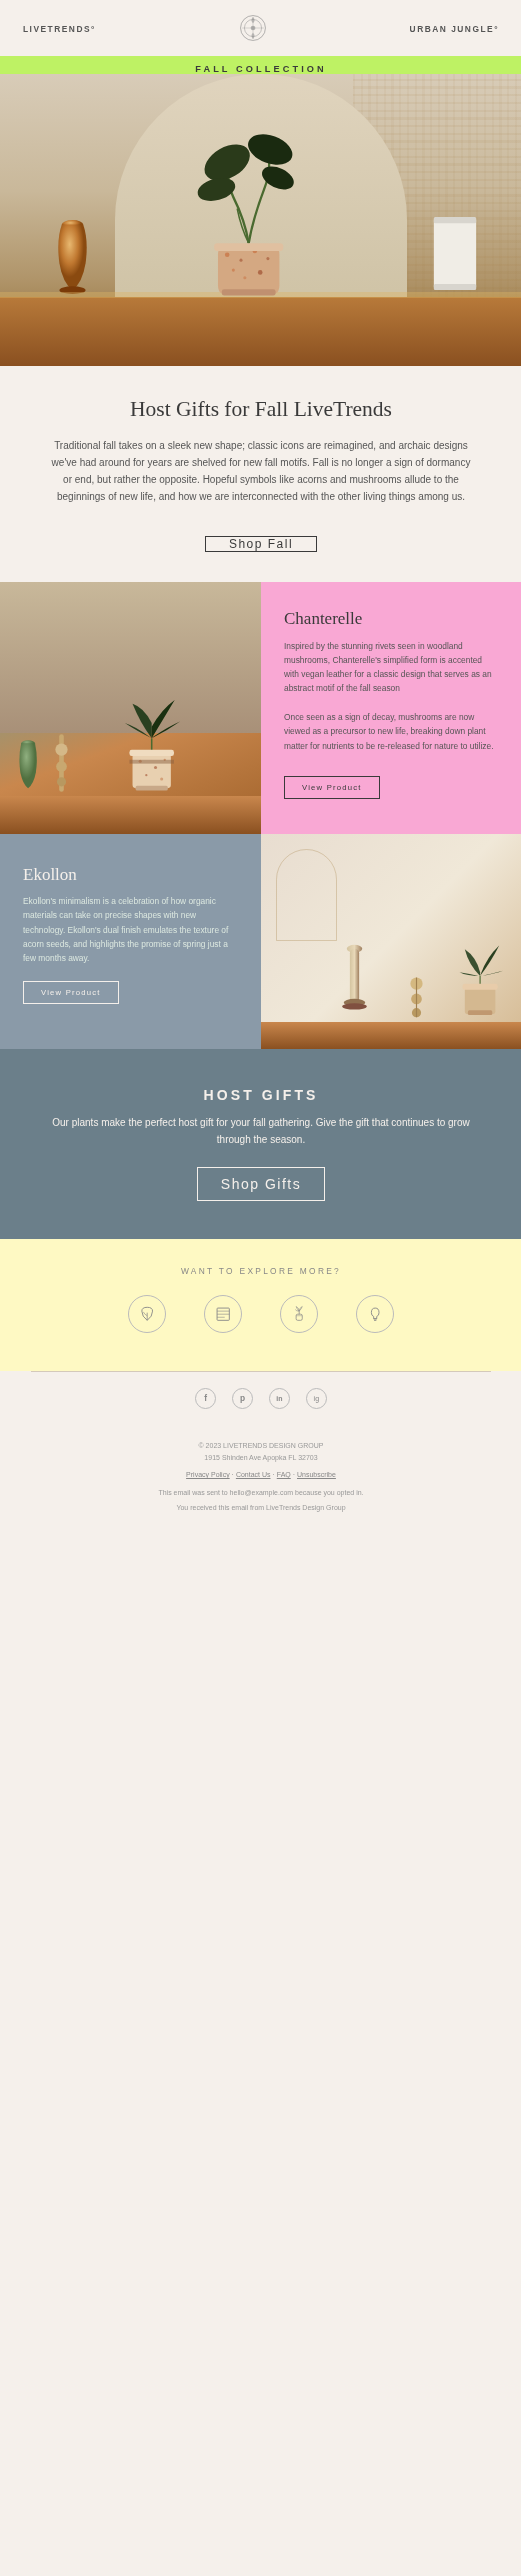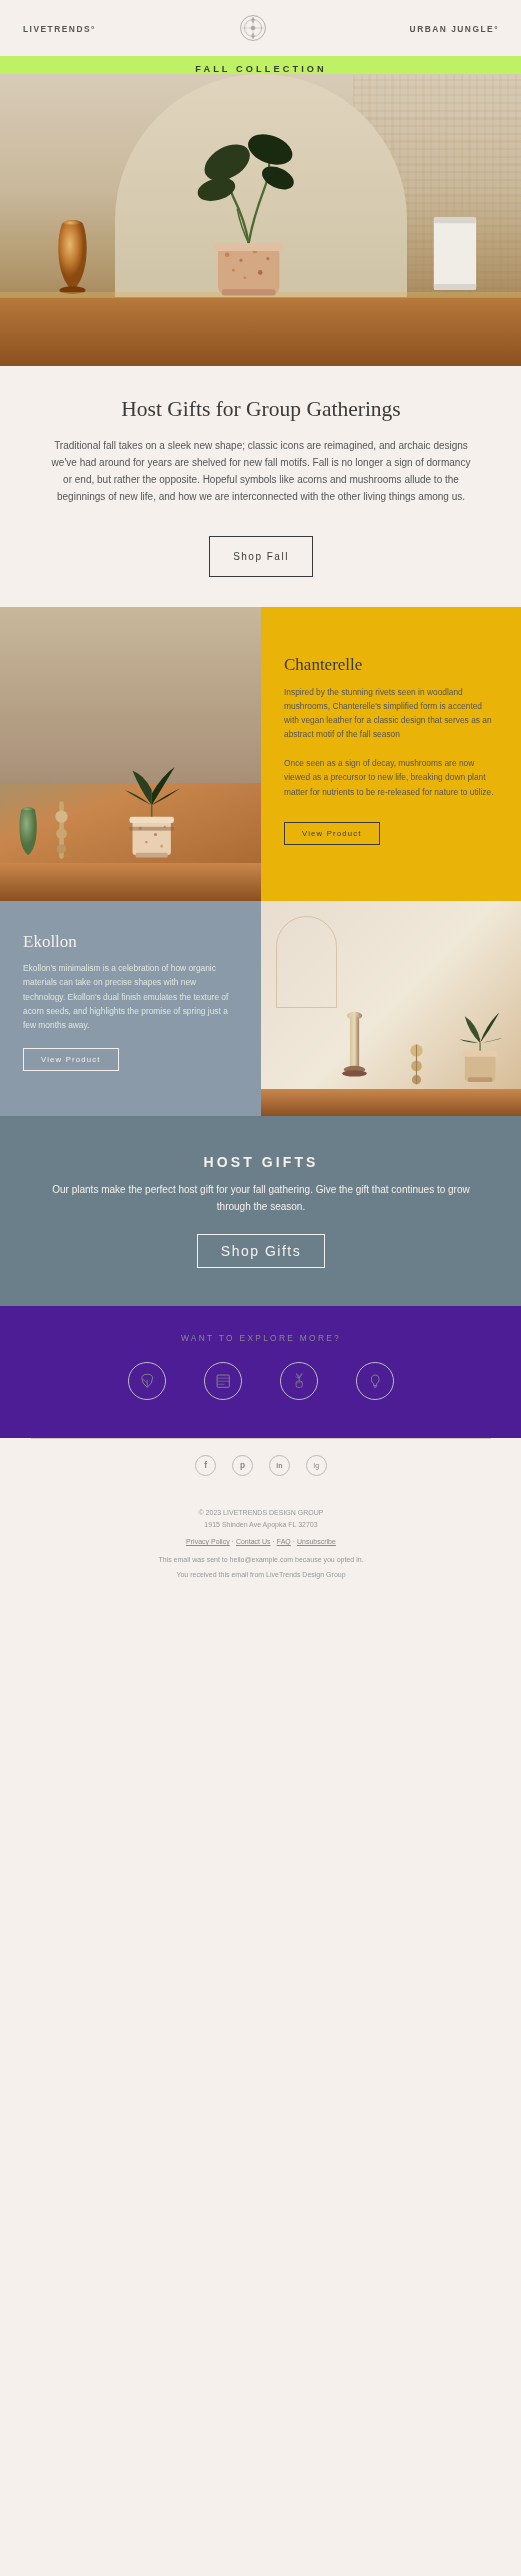--- a/index.html
+++ b/index.html
@@ -54,23 +54,23 @@
       font-size: 10px;
       line-height: 1.7;
       color: #555;
       margin-bottom: 23px;
     }
 
     
     .btn-outline {
       display: inline-block;
       border: 0.8px solid #3a3a3a;
-      padding: 14px 23px;
-      font-family: Arial, sans-serif;
-      font-size: 10px;
+      padding: 0 23px;
+      font-family: Arial, sans-serif;
+      font-size: 12px;
       letter-spacing: 1.5px;
       color: #3a3a3a;
       text-decoration: none;
       cursor: pointer;
       background: transparent;
       margin: 7.7px auto;
     }
 
     
     .product-chanterelle {
@@ -81,22 +81,22 @@
     }
     .product-chanterelle .product-image {
       width: 50%;
       background: linear-gradient(135deg, #c8b99a, #9a8068);
       position: relative;
       overflow: hidden;
       min-height: 230px;
     }
     .product-chanterelle .product-info {
       width: 50%;
-      padding: 48px 23px;
-      background: #eab308;
+      padding: 27px 23px;
+      background: #f9a8d4;
     }
     .product-ekollon {
       display: flex;
       width: 100%;
       background: #c4b5fd;
       min-height: 215px;
     }
     .product-ekollon .product-info {
       width: 50%;
       padding: 31px 23px;
@@ -153,21 +153,21 @@
       font-size: 14px;
       letter-spacing: 1.5px;
       color: #f5f0eb;
       text-decoration: none;
       cursor: pointer;
       background: transparent;
     }
 
     
     .explore-section {
-      background: #4c1d95;
+      background: #fef9c3;
       padding: 27px 31px 15.4px;
       text-align: center;
     }
     .explore-label {
       font-family: Arial, sans-serif;
       font-size: 8.4px;
       letter-spacing: 2.3px;
       color: #888;
       margin-bottom: 19px;
     }
@@ -361,21 +361,21 @@
       </svg>
     </div>
 
     <div style="position:absolute;bottom:0;left:0;right:0;height:69px;background:linear-gradient(to bottom,#b87a3a,#8a5020);z-index:4;"></div>
 
     <div style="position:absolute;bottom:68px;left:0;right:0;height:6.1px;background:rgba(220,180,100,0.4);z-index:5;"></div>
   </div>
 </section>
 
 <section class="section-hosting">
-  <h2>Host Gifts for Group Gatherings</h2>
+  <h2>Host Gifts for Fall LiveTrends</h2>
   <p>Traditional fall takes on a sleek new shape; classic icons are reimagined, and archaic designs we've had around for years are shelved for new fall motifs. Fall is no longer a sign of dormancy or end, but rather the opposite. Hopeful symbols like acorns and mushrooms allude to the beginnings of new life, and how we are interconnected with the other living things among us.</p>
   <button class="btn-outline">Shop Fall</button>
 </section>
 
 <section class="product-chanterelle">
 
   <div class="product-image">
     <div class="chanterelle-img-placeholder">
 
       <div class="shelf-surface"></div>

